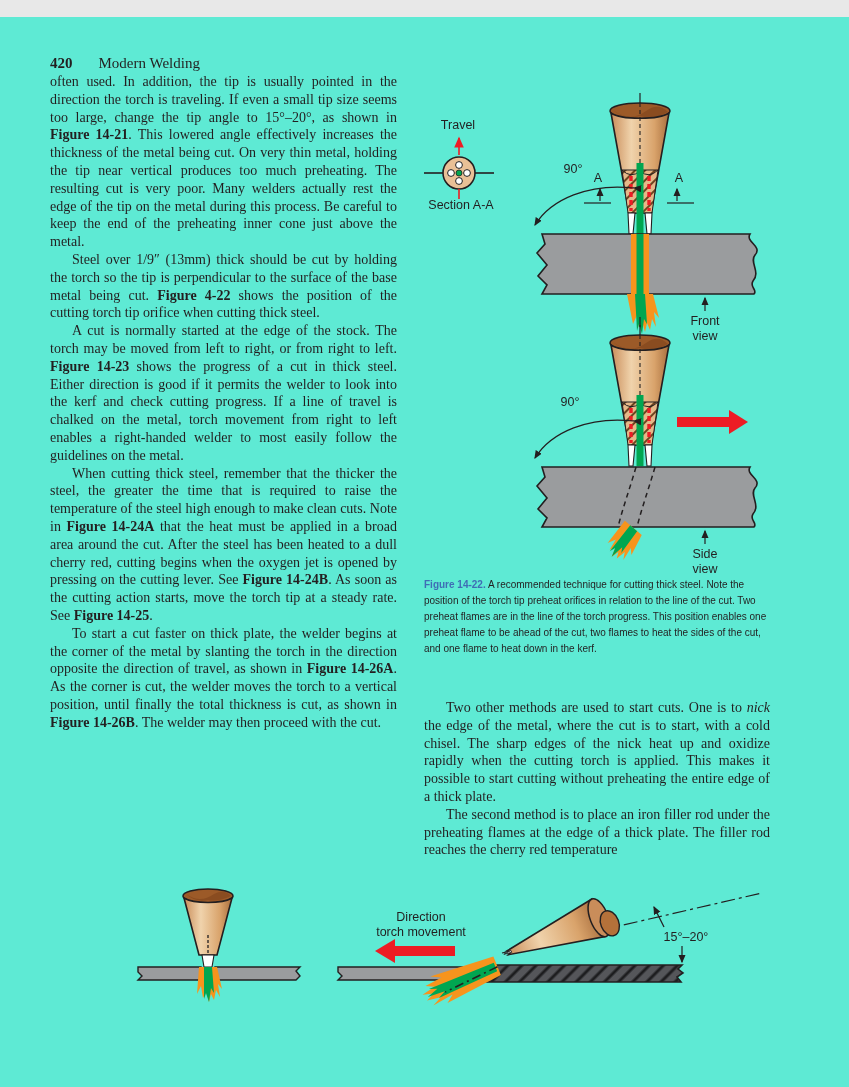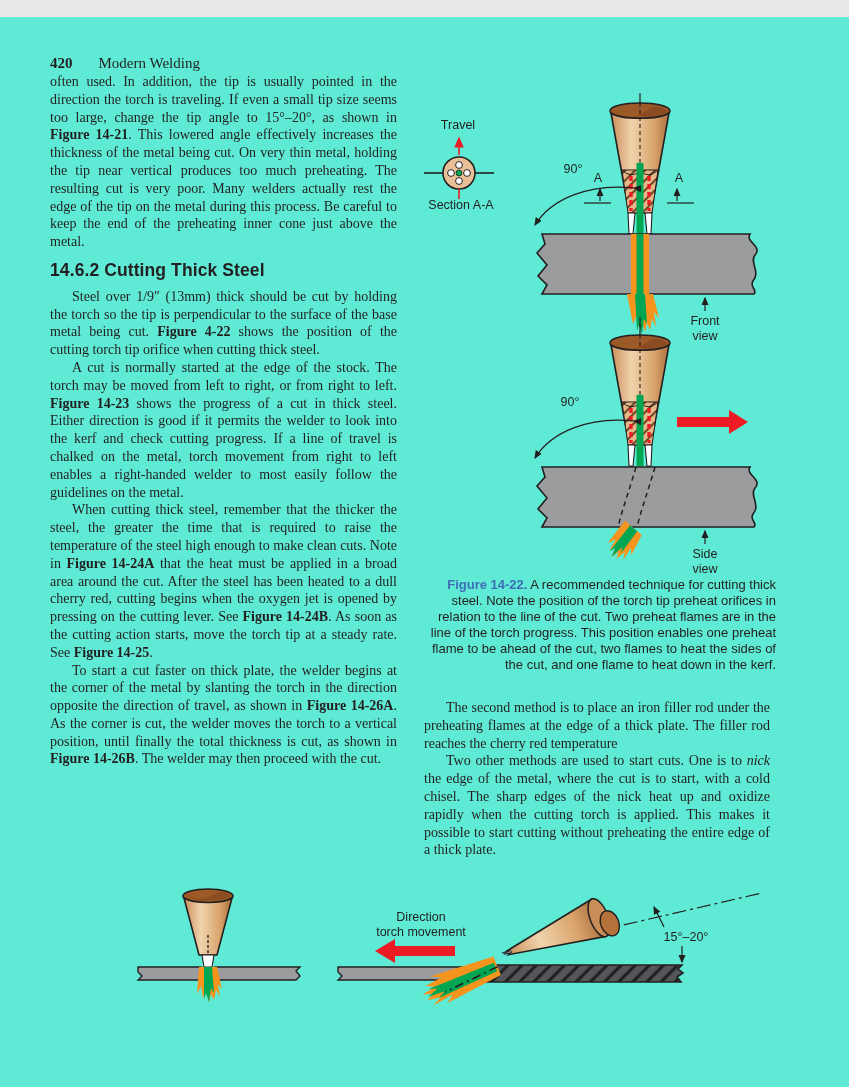--- a/index.html
+++ b/index.html
@@ -12,43 +12,42 @@
   .runhead .pagenum{font-weight:bold;margin-right:26px;}
   .col-left{position:absolute;left:50px;top:56px;width:347px;font-size:14px;line-height:17.8px;text-align:justify;}
   .col-left p, .col-right p{margin:0;}
   .col-left p.ind, .col-right p.ind{text-indent:22px;}
   h2.sechead{
     font-family:"Liberation Sans",sans-serif;font-size:17.5px;font-weight:bold;
     margin:11px 0 8px 0;text-align:left;letter-spacing:0.1px;
   }
   .col-right{position:absolute;left:424px;top:682px;width:346px;font-size:14px;line-height:17.8px;text-align:justify;}
   .caption{
-    position:absolute;font-family:"Liberation Sans",sans-serif;font-size:13px;line-height:16px;
-    color:#231f20;text-align:right;
+    position:absolute;font-family:"Liberation Sans",sans-serif;font-size:10px;line-height:16px;
+    color:#231f20;text-align:left;
   }
   .cap22{left:424px;top:560px;width:352px;}
   .cap21{left:50px;top:1002px;width:770px;}
   .caption .figlabel{color:#3f6db5;font-weight:bold;}
   .figsvg{position:absolute;}
   .fig22{left:424px;top:76px;}
   .fig21{left:50px;top:866px;}
   svg text{font-family:"Liberation Sans",sans-serif;font-size:12.5px;fill:#231f20;}
 </style>
 </head>
 <body>
 
 <div class="page">
 
   <div class="runhead">
     <span class="pagenum">420</span><span>Modern Welding</span>
   </div>
 
   <div class="col-left">
     <p><span>often used. In addition, the tip is usually pointed in the direction the torch is traveling. If even a small tip size seems too large, change the tip angle to 15°–20°, as shown in </span><span style="font-weight: bold;">Figure 14-21</span><span>. This lowered angle effectively increases the thickness of the metal being cut. On very thin metal, holding the tip near vertical produces too much preheating. The resulting cut is very poor. Many welders actually rest the edge of the tip on the metal during this process. Be careful to keep the end of the preheating inner cone just above the metal.</span></p>
-    <h2 class="sechead">14.6.2 Cutting Thick Steel</h2>
     <p class="ind"><span>Steel over 1/9″ (13mm) thick should be cut by holding the torch so the tip is perpendicular to the surface of the base metal being cut. </span><span style="font-weight: bold;">Figure 4-22</span><span> shows the position of the cutting torch tip orifice when cutting thick steel.</span></p>
     <p class="ind"><span>A cut is normally started at the edge of the stock. The torch may be moved from left to right, or from right to left. </span><span style="font-weight: bold;">Figure 14-23</span><span> shows the progress of a cut in thick steel. Either direction is good if it permits the welder to look into the kerf and check cutting progress. If a line of travel is chalked on the metal, torch movement from right to left enables a right-handed welder to most easily follow the guidelines on the metal.</span></p>
     <p class="ind"><span>When cutting thick steel, remember that the thicker the steel, the greater the time that is required to raise the temperature of the steel high enough to make clean cuts. Note in </span><span style="font-weight: bold;">Figure 14-24A</span><span> that the heat must be applied in a broad area around the cut. After the steel has been heated to a dull cherry red, cutting begins when the oxygen jet is opened by pressing on the cutting lever. See </span><span style="font-weight: bold;">Figure 14-24B</span><span>. As soon as the cutting action starts, move the torch tip at a steady rate. See </span><span style="font-weight: bold;">Figure 14-25</span><span>.</span></p>
     <p class="ind"><span>To start a cut faster on thick plate, the welder begins at the corner of the metal by slanting the torch in the direction opposite the direction of travel, as shown in </span><span style="font-weight: bold;">Figure 14-26A</span><span>. As the corner is cut, the welder moves the torch to a vertical position, until finally the total thickness is cut, as shown in </span><span style="font-weight: bold;">Figure 14-26B</span><span>. The welder may then proceed with the cut.</span></p>
   </div>
 
   <svg class="figsvg fig22" width="352" height="480" viewBox="0 0 352 480">
     <defs>
       <linearGradient id="tanGrad" x1="0" y1="0" x2="1" y2="0">
         <stop offset="0" stop-color="#c98d5a"></stop>
@@ -145,22 +144,22 @@
       <text x="281" y="465" text-anchor="middle">Side</text>
       <text x="281" y="480" text-anchor="middle">view</text>
     </g>
   </svg>
 
   <div class="caption cap22">
     <span class="figlabel">Figure 14-22.</span><span> A recommended technique for cutting thick steel. Note the position of the torch tip preheat orifices in relation to the line of the cut. Two preheat flames are in the line of the torch progress. This position enables one preheat flame to be ahead of the cut, two flames to heat the sides of the cut, and one flame to heat down in the kerf.</span>
   </div>
 
   <div class="col-right">
+    <p class="ind"><span>Two other methods are used to start cuts. One is to </span><span style="font-style: italic;">nick</span><span> the edge of the metal, where the cut is to start, with a cold chisel. The sharp edges of the nick heat up and oxidize rapidly when the cutting torch is applied. This makes it possible to start cutting without preheating the entire edge of a thick plate.</span></p>
     <p class="ind"><span>The second method is to place an iron filler rod under the preheating flames at the edge of a thick plate. The filler rod reaches the cherry red temperature</span></p>
-    <p class="ind"><span>Two other methods are used to start cuts. One is to </span><span style="font-style: italic;">nick</span><span> the edge of the metal, where the cut is to start, with a cold chisel. The sharp edges of the nick heat up and oxidize rapidly when the cutting torch is applied. This makes it possible to start cutting without preheating the entire edge of a thick plate.</span></p>
   </div>
 
   <svg class="figsvg fig21" width="749" height="132" viewBox="0 0 749 132">
     <defs>
       <pattern id="hatchDark" width="10" height="10" patternUnits="userSpaceOnUse" patternTransform="rotate(45)">
         <rect width="10" height="10" fill="#55565a"></rect>
         <line x1="2" y1="0" x2="2" y2="10" stroke="#1d1d1f" stroke-width="3"></line>
       </pattern>
     </defs>
 

